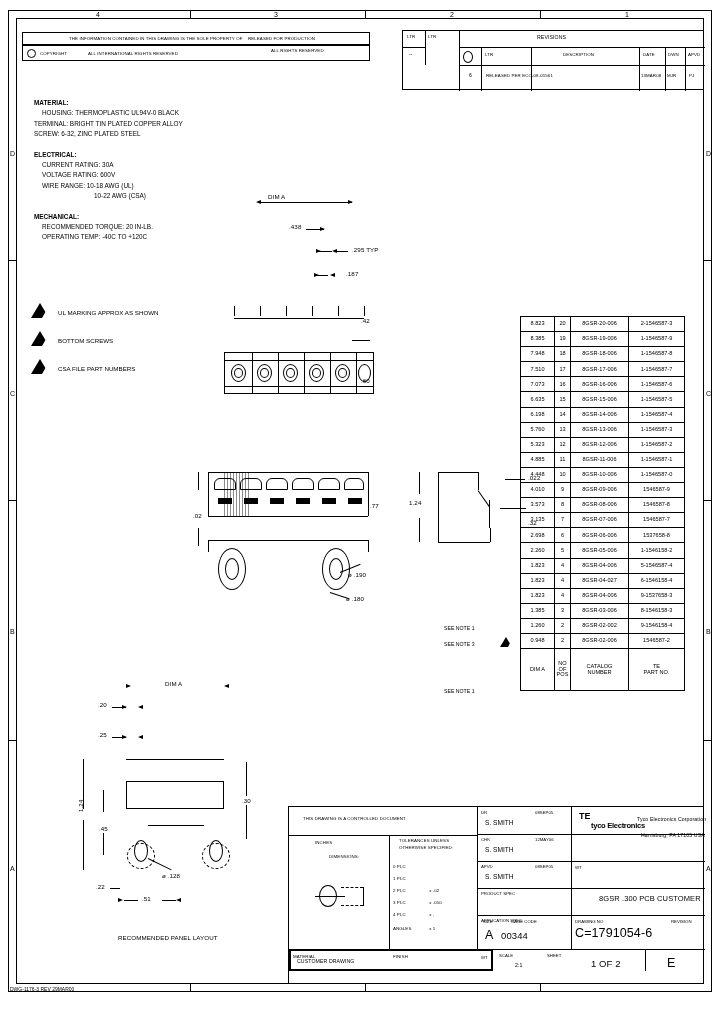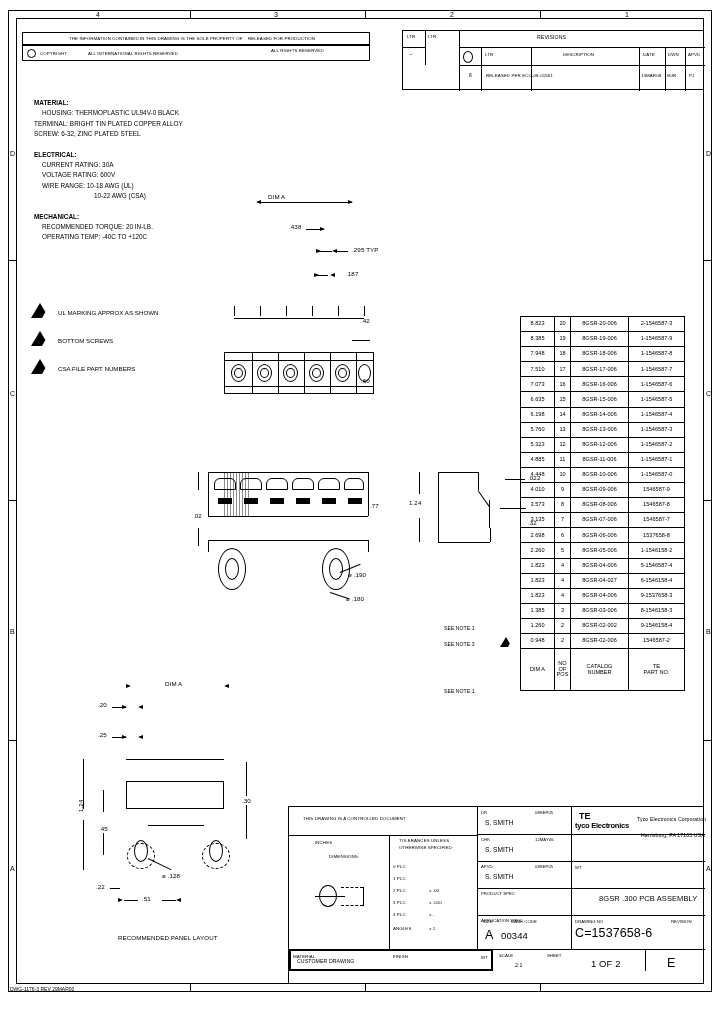--- a/index.html
+++ b/index.html
@@ -592,35 +592,35 @@
     <div class="tb-lbl" style="left:192px;top:57px;">APVD</div>
     <div class="tb-val" style="left:196px;top:66px;">S. SMITH</div>
     <div class="tb-lbl" style="left:246px;top:57px;">08SEP05</div>
 
     <div class="tb-lbl" style="left:192px;top:84px;">PRODUCT SPEC</div>
     <div class="tb-lbl" style="left:192px;top:111px;">APPLICATION SPEC</div>
     <div class="tb-val" style="left:200px;top:122px;">-</div>
     <div class="tb-lbl" style="left:192px;top:148px;">WT</div>
 
     <div id="logo-mark" style="left:290px;top:4px;">TE</div>
-    <div id="logo-te" style="left:286px;top:14px;">tyco Electronics</div>
+    <div id="logo-te" style="left:302px;top:14px;">tyco Electronics</div>
     <div class="txt t5" style="left:348px;top:10px;">Tyco Electronics Corporation</div>
     <div class="txt t5" style="left:352px;top:26px;">Harrisburg, PA 17105 USA</div>
     <div class="tb-lbl" style="left:286px;top:58px;">WT</div>
 
-    <div class="txt t7" style="left:310px;top:88px;">8GSR .300 PCB ASSEMBLY</div>
+    <div class="txt t7" style="left:310px;top:88px;">8GSR .300 PCB CUSTOMER</div>
 
     <div class="tb-lbl" style="left:192px;top:112px;"></div>
     <div class="tb-lbl" style="left:194px;top:112px;">SIZE</div>
     <div class="tb-lbl" style="left:222px;top:112px;">CAGE CODE</div>
     <div class="tb-lbl" style="left:286px;top:112px;">DRAWING NO</div>
     <div class="tb-lbl" style="left:382px;top:112px;">REVISION</div>
     <div class="txt t12" style="left:196px;top:122px;">A</div>
     <div class="txt t9" style="left:212px;top:124px;">00344</div>
-    <div class="txt t12" style="left:286px;top:120px;">C=1537658-6</div>
+    <div class="txt t12" style="left:286px;top:120px;">C=1791054-6</div>
 
     <div class="abs" style="left:0;top:142px;width:204px;height:22px;border:2px solid #000;">
       <div class="txt t5" style="left:6px;top:8px;">CUSTOMER DRAWING</div>
     </div>
     <div class="tb-lbl" style="left:210px;top:146px;">SCALE</div>
     <div class="txt t5" style="left:226px;top:156px;">2:1</div>
     <div class="tb-lbl" style="left:258px;top:146px;">SHEET</div>
     <div class="txt t9" style="left:302px;top:152px;">1  OF  2</div>
     <div class="ln vln" style="left:356px;top:142px;height:22px;"></div>
     <div class="txt t12" style="left:378px;top:150px;">E</div>

